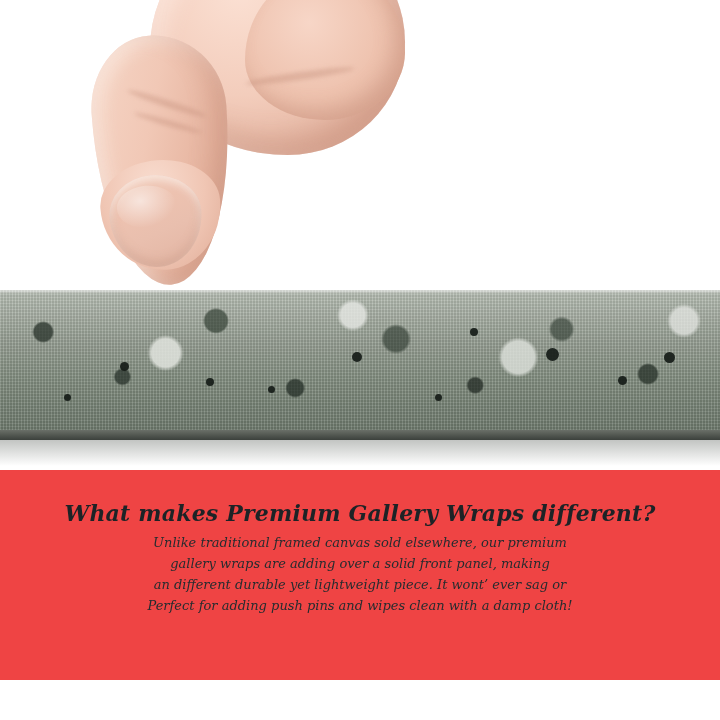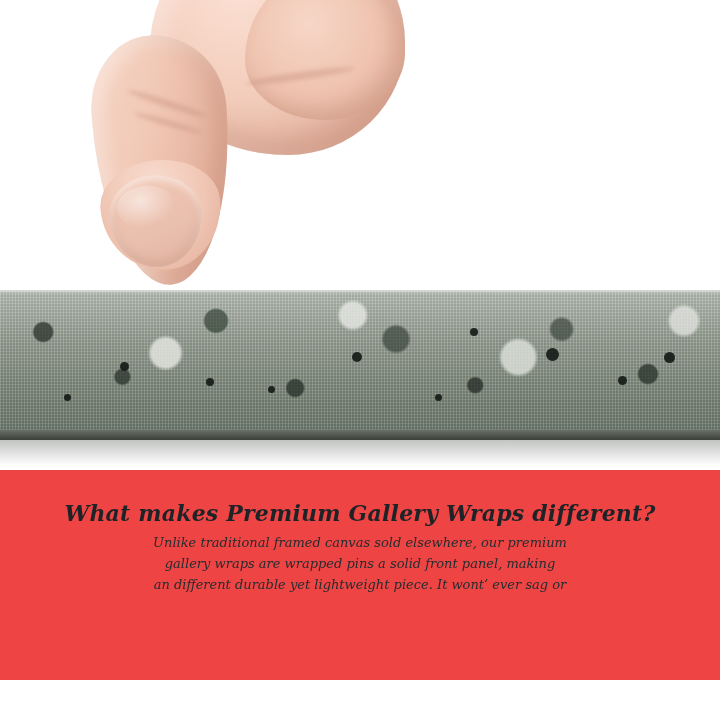--- a/index.html
+++ b/index.html
@@ -240,18 +240,19 @@
       <div class="slab-side"></div>
     </div>
 
     <div class="slab-shadow"></div>
   </div>
 
   <div class="caption">
     <div class="caption-heading">What makes Premium Gallery Wraps different?</div>
     <div class="caption-body">
       <span class="line">Unlike traditional framed canvas sold elsewhere, our premium</span>
-      <span class="line">gallery wraps are wrapped pins a solid front panel, making</span>
+      <span class="line">gallery wraps are adding over a solid front panel, making</span>
       <span class="line">an different durable yet lightweight piece. It wont’ ever sag or</span>
+      <span class="line">Perfect for adding push pins and wipes clean with a damp cloth!</span>
     </div>
   </div>
 
 </div>
 
 </body></html>

